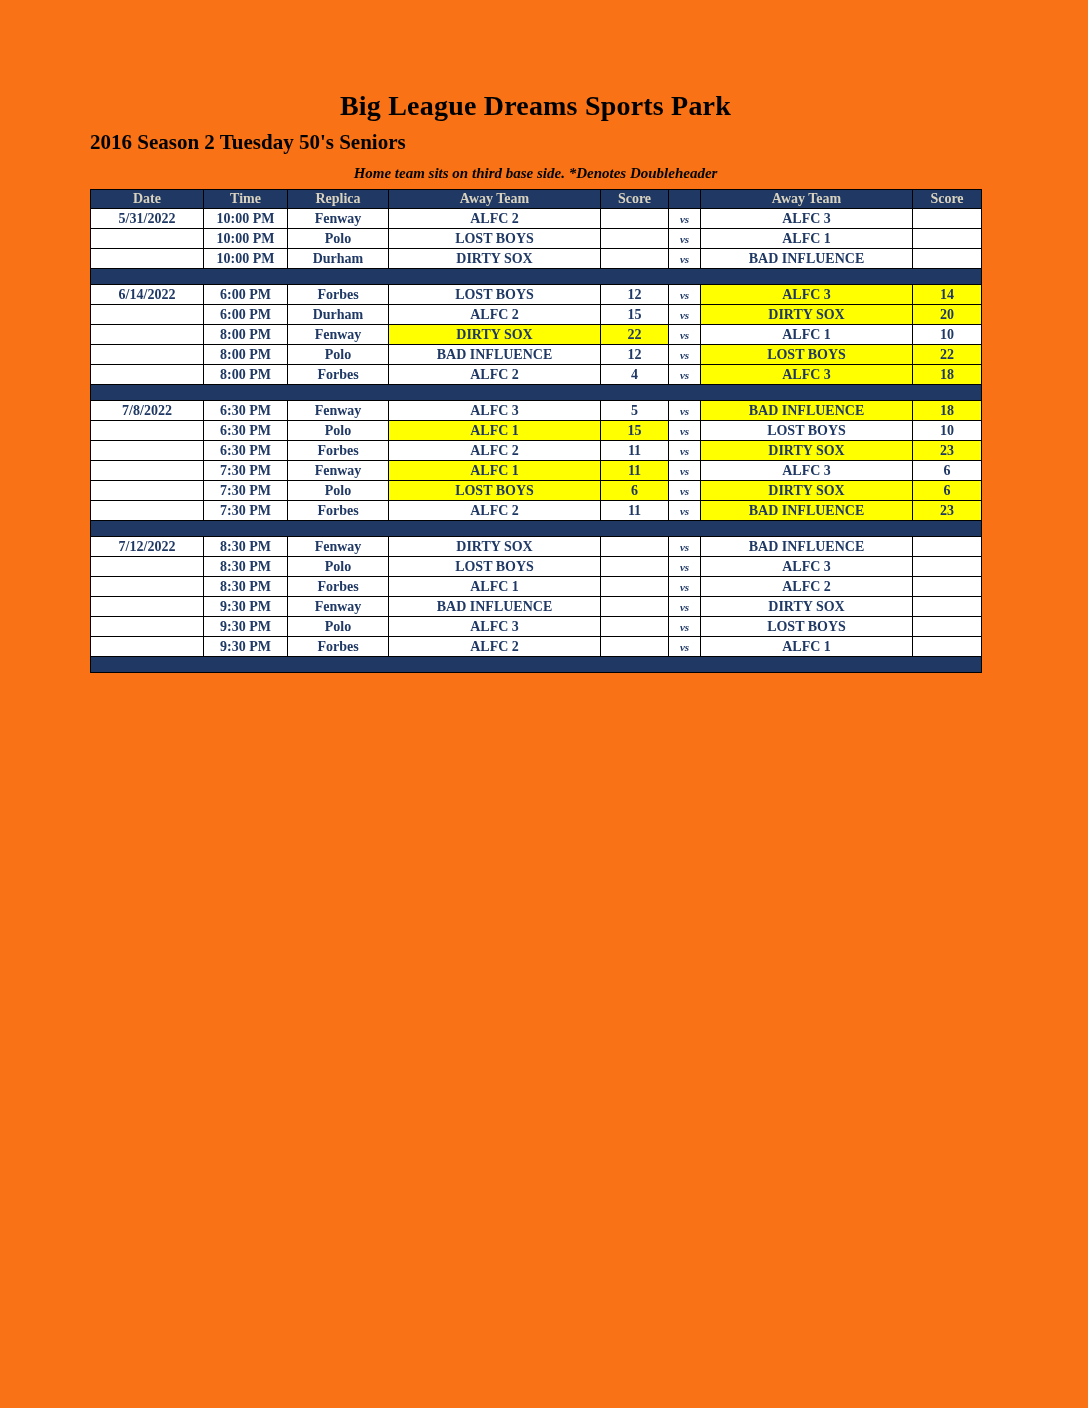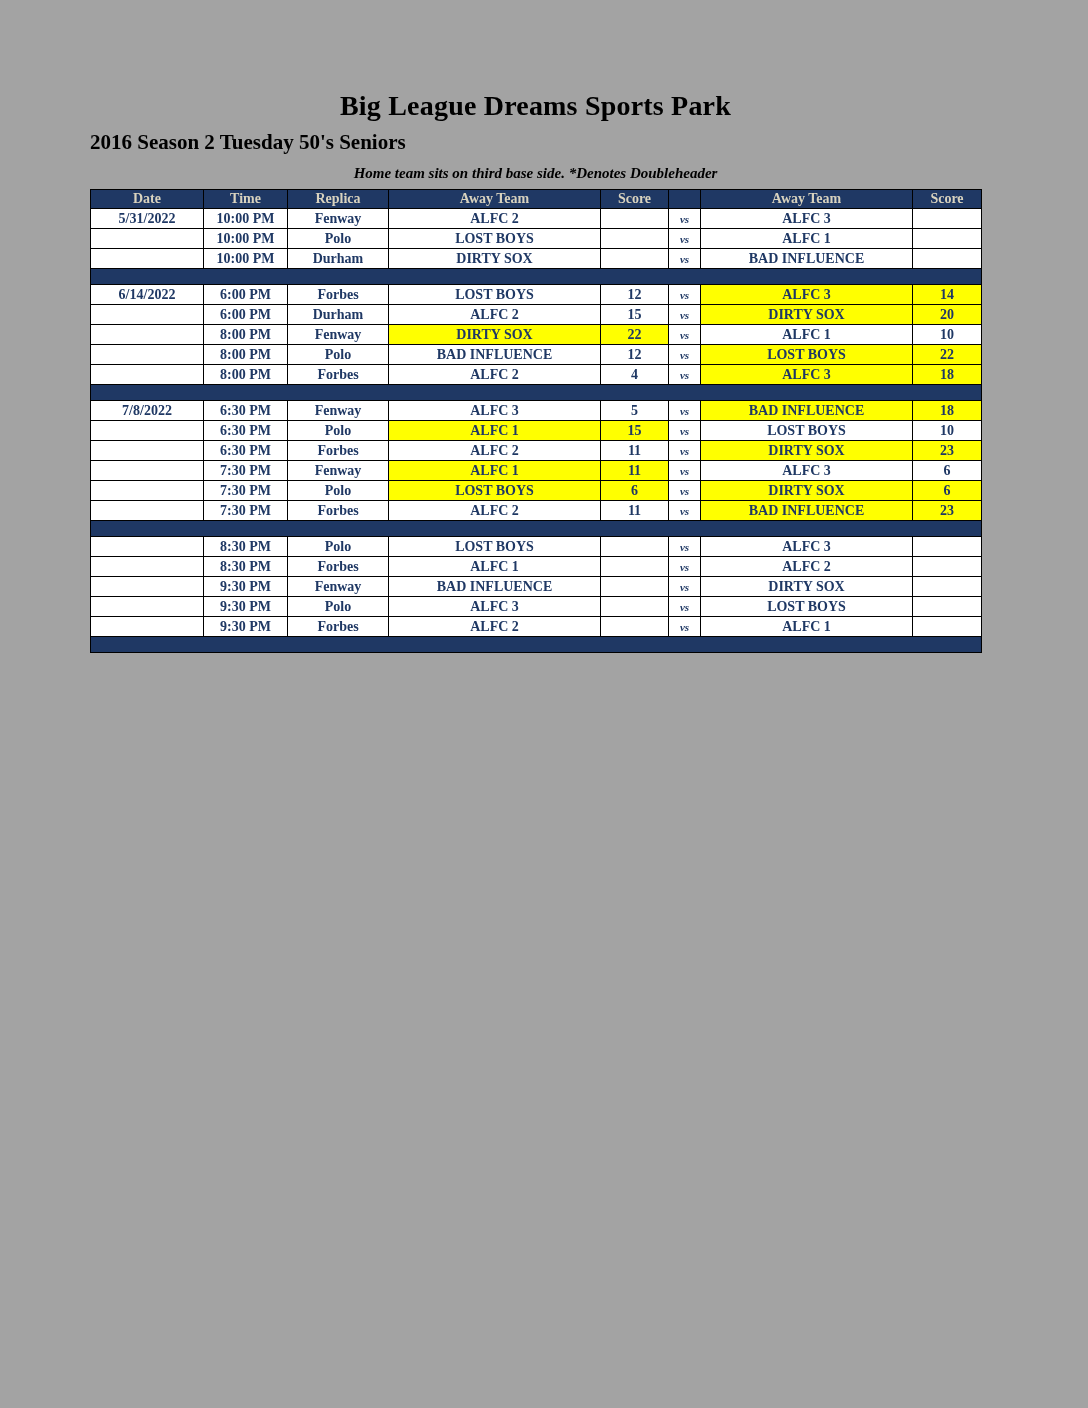--- a/index.html
+++ b/index.html
@@ -3,21 +3,21 @@
 <meta charset="utf-8">
 <style>
   :root{
     --navy:#1F3864;
     --headertext:#D9D3BF;
     --hl:#FFFF00;
     --bodytext:#1F3864;
   }
   html,body{margin:0;padding:0;background:#ffffff;}
   .page{
-    width:1088px;height:1408px;background:#a3a3a3;box-sizing:border-box;
+    width:1088px;height:1408px;background:#f97316;box-sizing:border-box;
     padding:90px 0 0 90px;font-family:"Liberation Serif","DejaVu Serif",serif;
     position:relative;overflow:hidden;
   }
   .content{width:891px;}
   .title{
     text-align:center;font-weight:bold;font-size:28px;color:#000;
     margin:0 0 8px 0;letter-spacing:0.2px;
   }
   .subtitle{
     text-align:left;font-weight:bold;font-size:21px;color:#000;margin:0 0 10px 0;
@@ -217,20 +217,30 @@
             <td class="c-home">ALFC 2</td>
             <td class="c-home_score">11</td>
             <td class="c-vs">vs</td>
             <td class="c-away hl">BAD INFLUENCE</td>
             <td class="c-away_score hl">23</td>
           </tr>
           <tr class="sep">
             <td colspan="8"></td>
           </tr>
           <tr>
+            <td class="c-date">7/12/2022</td>
+            <td class="c-time">8:30 PM</td>
+            <td class="c-replica">Fenway</td>
+            <td class="c-home">DIRTY SOX</td>
+            <td class="c-home_score"></td>
+            <td class="c-vs">vs</td>
+            <td class="c-away">BAD INFLUENCE</td>
+            <td class="c-away_score"></td>
+          </tr>
+          <tr>
             <td class="c-date"></td>
             <td class="c-time">8:30 PM</td>
             <td class="c-replica">Polo</td>
             <td class="c-home">LOST BOYS</td>
             <td class="c-home_score"></td>
             <td class="c-vs">vs</td>
             <td class="c-away">ALFC 3</td>
             <td class="c-away_score"></td>
           </tr>
           <tr>

